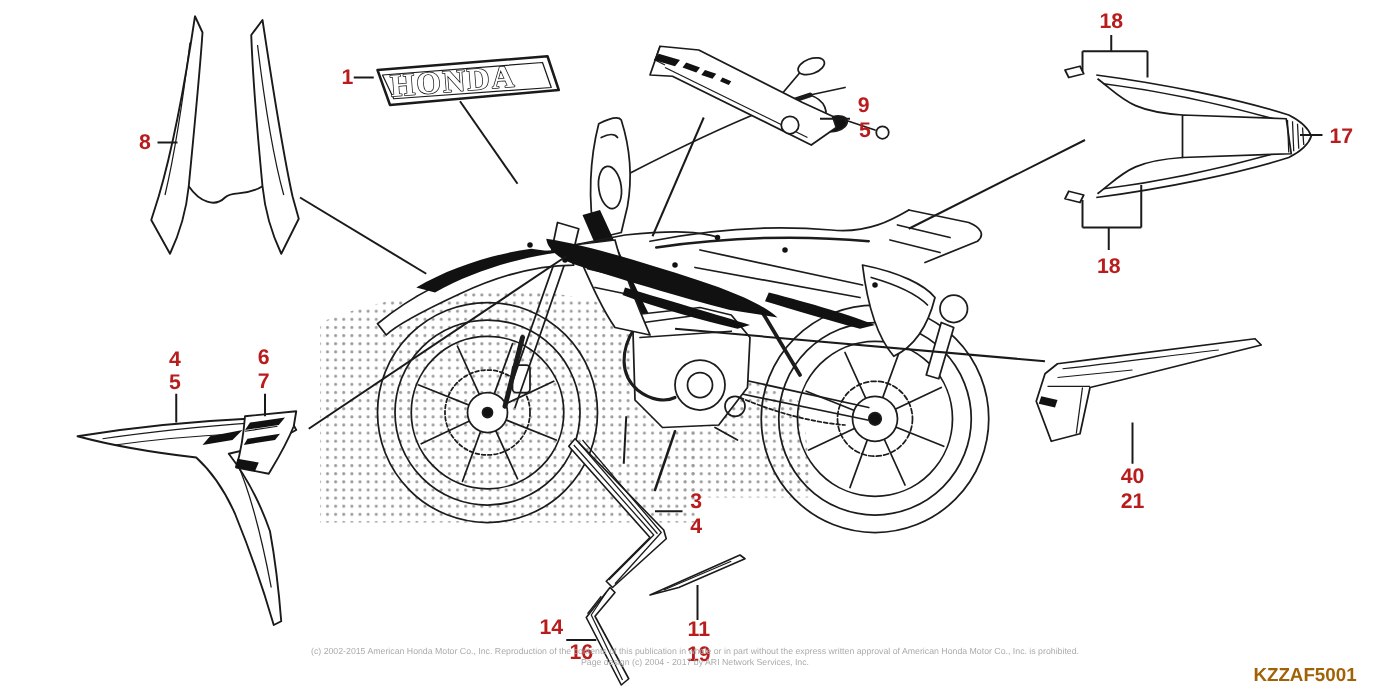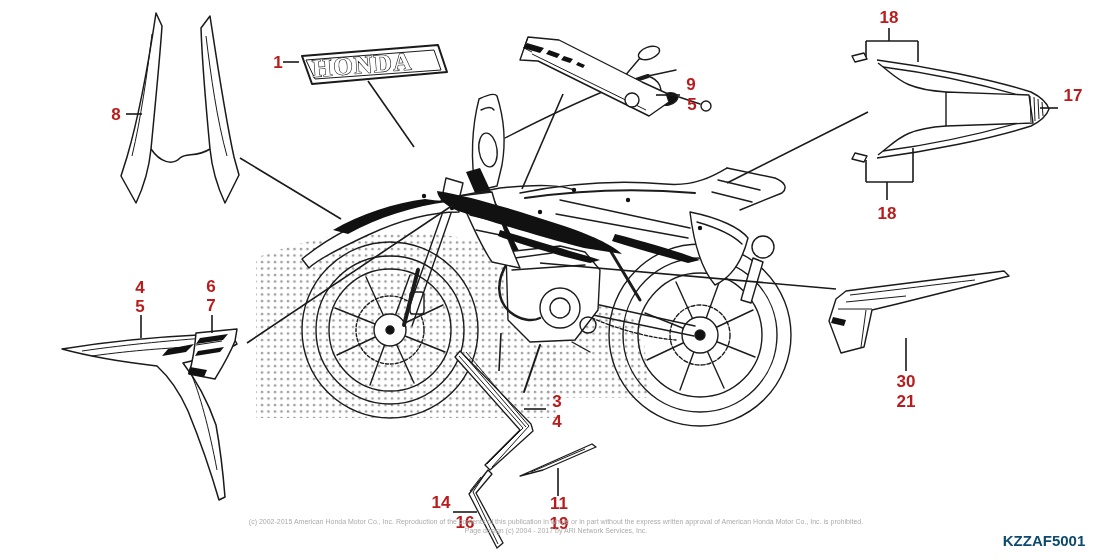--- a/index.html
+++ b/index.html
@@ -6,21 +6,21 @@
   #stage{position:relative;width:1120px;height:560px;background:#ffffff;overflow:hidden;
          font-family:"Liberation Sans",sans-serif;}
   #diagram-svg{position:absolute;left:0;top:0;}
   .callout{position:absolute;transform:translate(-50%,-50%);
            font:700 17px "Liberation Sans",sans-serif;color:#b91c1c;
            letter-spacing:0;line-height:1;cursor:pointer;}
   .footer-line{position:absolute;left:556px;transform:translateX(-50%);
                font:400 7px "Liberation Sans",sans-serif;color:#ababab;
                white-space:nowrap;}
   #diagram-code{position:absolute;left:1044px;top:540px;transform:translate(-50%,-50%);
-                font:700 15px "Liberation Sans",sans-serif;color:#0c4a6e;}
+                font:700 15px "Liberation Sans",sans-serif;color:#a16207;}
 </style>
 </head>
 <body>
 
 <div id="stage">
 
 <svg id="diagram-svg" width="1120" height="560" viewBox="0 0 1120 560">
   <defs>
     <pattern id="dots" width="6.5" height="6.5" patternUnits="userSpaceOnUse">
       <circle cx="2" cy="2" r="1.25" fill="#4a4a4a"></circle>
@@ -258,29 +258,29 @@
 
 <div class="callout" style="left:278px;top:62px">1</div>
 <div class="callout" style="left:116px;top:114px">8</div>
 <div class="callout" style="left:140px;top:287px">4</div>
 <div class="callout" style="left:140px;top:306px">5</div>
 <div class="callout" style="left:211px;top:286px">6</div>
 <div class="callout" style="left:211px;top:305px">7</div>
 <div class="callout" style="left:691px;top:84px">9</div>
 <div class="callout" style="left:692px;top:104px">5</div>
 <div class="callout" style="left:889px;top:17px">18</div>
-<div class="callout" style="left:1073px;top:95px">17</div>
+<div class="callout" style="left:1073px;top:109px">17</div>
 <div class="callout" style="left:887px;top:213px">18</div>
 <div class="callout" style="left:557px;top:401px">3</div>
 <div class="callout" style="left:557px;top:421px">4</div>
 <div class="callout" style="left:441px;top:502px">14</div>
 <div class="callout" style="left:465px;top:522px">16</div>
 <div class="callout" style="left:559px;top:503px">11</div>
 <div class="callout" style="left:559px;top:523px">19</div>
-<div class="callout" style="left:906px;top:381px">30</div>
+<div class="callout" style="left:906px;top:381px">40</div>
 <div class="callout" style="left:906px;top:401px">21</div>
 
 <div class="footer-line" style="top:518px">(c) 2002-2015 American Honda Motor Co., Inc. Reproduction of the contents of this publication in whole or in part without the express written approval of American Honda Motor Co., Inc. is prohibited.</div>
 <div class="footer-line" style="top:527px">Page design (c) 2004 - 2017 by ARI Network Services, Inc.</div>
 
 <div id="diagram-code">KZZAF5001</div>
 
 </div>
 
 </body></html>

